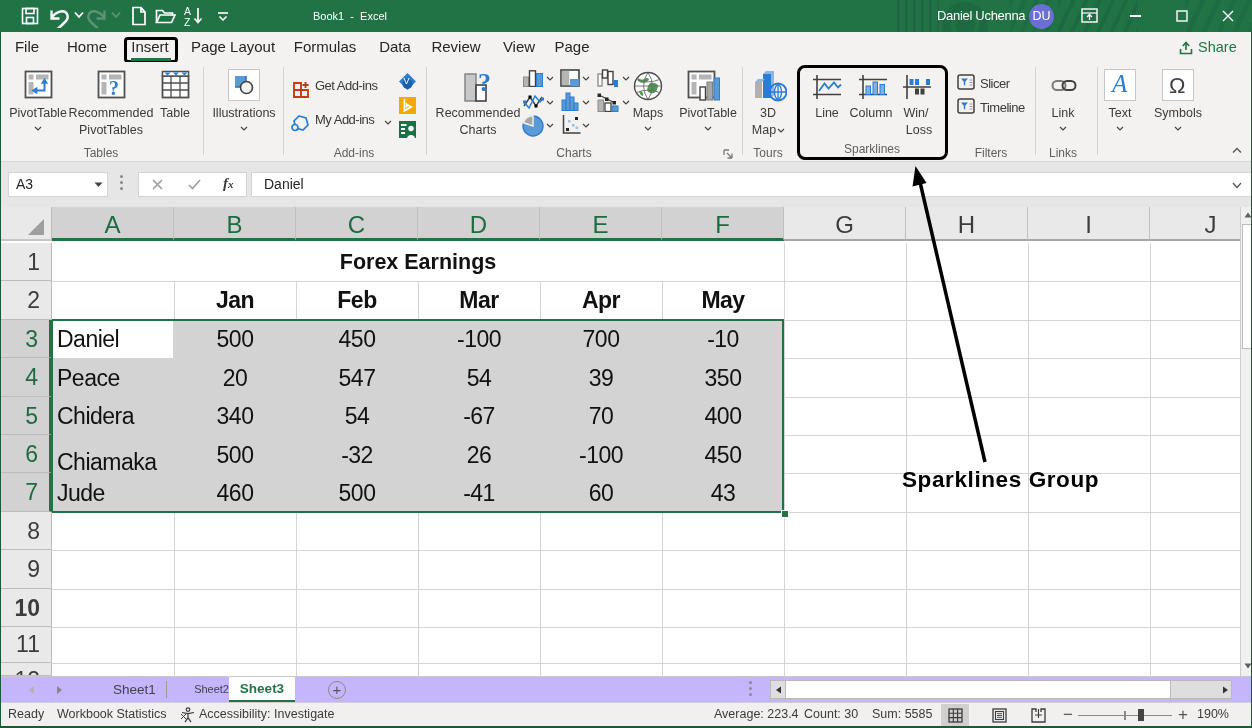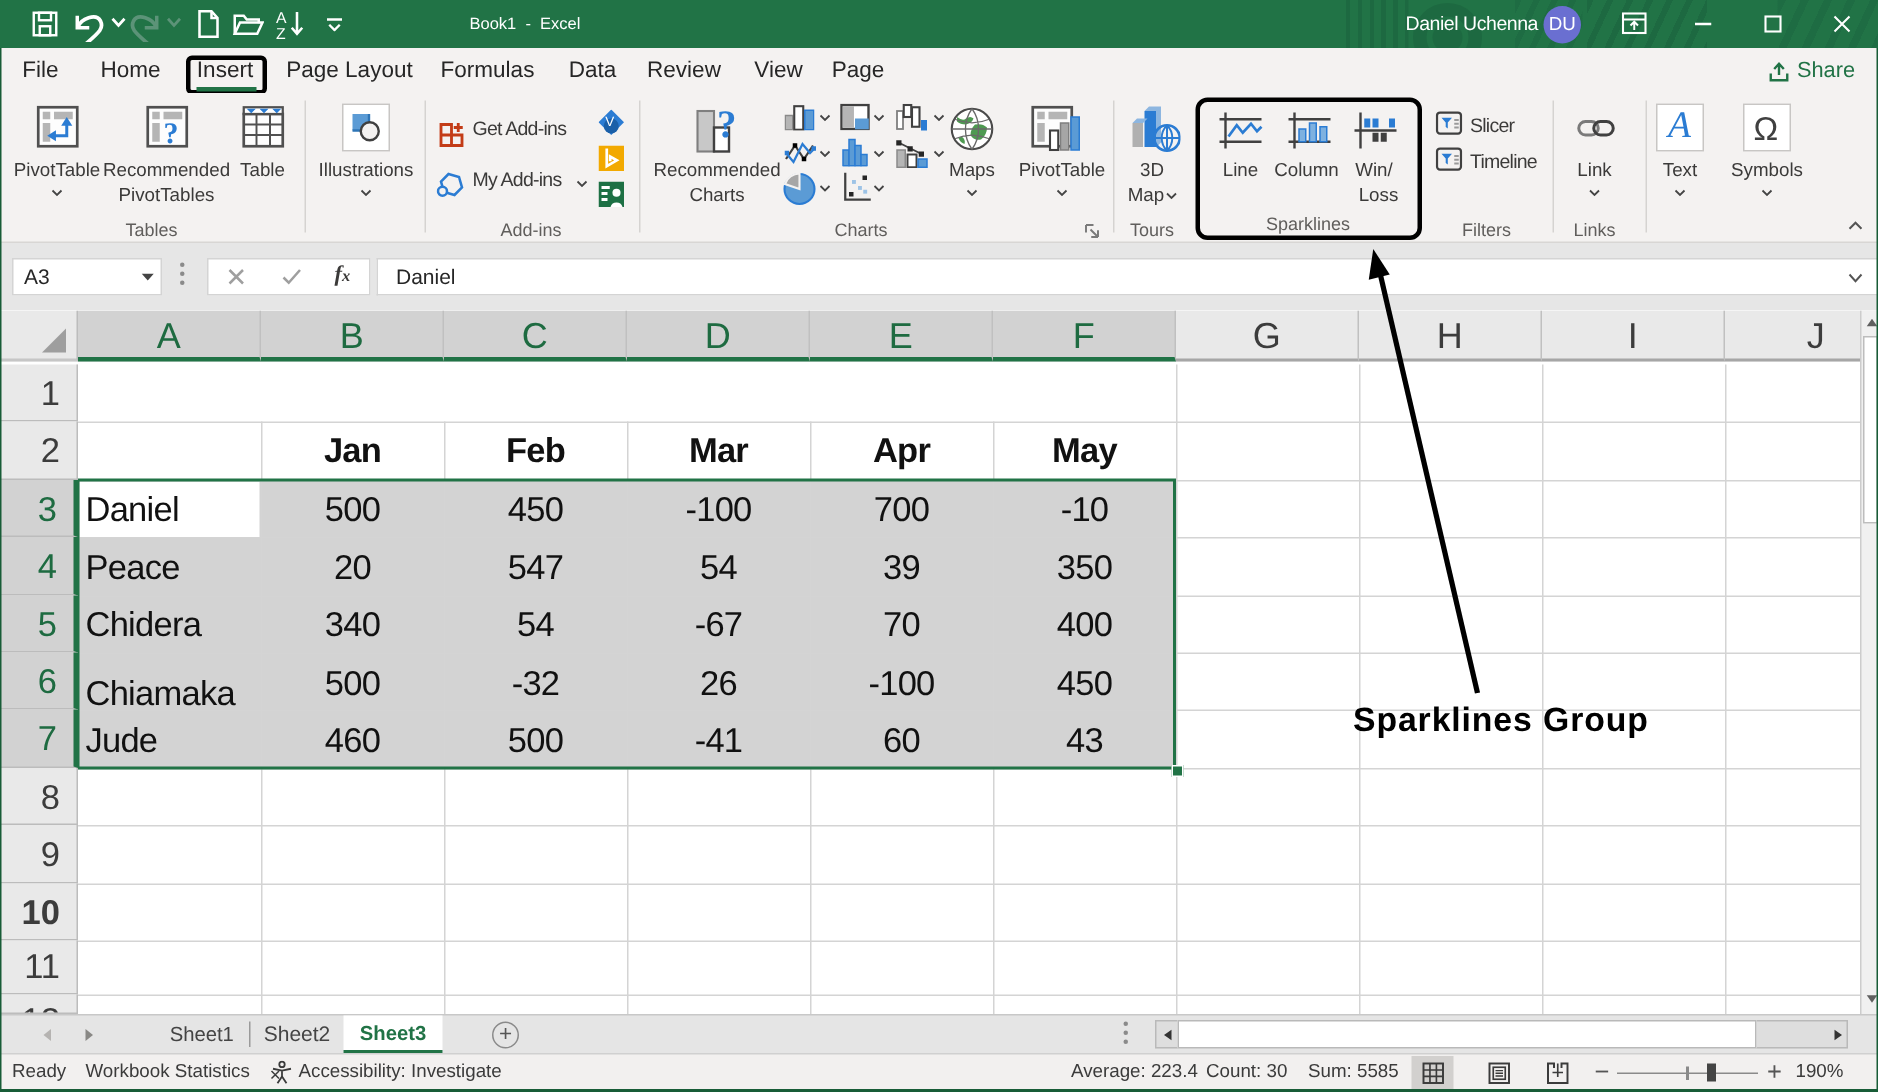--- a/index.html
+++ b/index.html
@@ -29,21 +29,21 @@
 #grid { position:absolute; left:0; top:207px; width:1252px; height:469px; background:#fff; overflow:hidden; }
 .colhead { position:absolute; top:0; height:34px; background:#e9e9e9; font-size:24px; color:#3c3c3c; text-align:center; line-height:36px; border-right:1px solid #c0c0c0; border-bottom:2px solid #a6a6a6; }
 .colhead.sel { background:#d2d2d2; color:#1e6b41; border-bottom:3px solid #217346; }
 .rowhead { position:absolute; left:0; width:52px; background:#e9e9e9; font-size:23px; color:#3c3c3c; text-align:right; padding-right:11px; border-bottom:1px solid #bcbcbc; border-right:1px solid #bcbcbc; }
 .rowhead.sel { background:#d2d2d2; color:#1e6b41; border-right:3px solid #217346; }
 .vline { position:absolute; width:1px; background:#d4d4d4; }
 .hline { position:absolute; height:1px; background:#d4d4d4; }
 .ctext { position:absolute; font-size:23px; color:#111; transform:translateX(-50%); white-space:nowrap; letter-spacing:-0.5px; }
 .ltext { position:absolute; font-size:23px; color:#111; white-space:nowrap; letter-spacing:-0.5px; }
 
-#tabbar { position:absolute; left:0; top:676px; width:1252px; height:26px; background:#e5e5e5; border-top:1px solid #c8c8c8; }
+#tabbar { position:absolute; left:0; top:676px; width:1252px; height:26px; background:#c4b5fd; border-top:1px solid #c8c8c8; }
 
 #statusbar { position:absolute; left:0; top:702px; width:1252px; height:24px; background:#f2f0ef; border-top:1px solid #d0d0d0; font-size:13px; color:#3b3b3b; }
 #statusbar div { position:absolute; top:0; line-height:23px; white-space:nowrap; }
 #greenbottom { position:absolute; left:0; top:726px; width:1252px; height:2px; background:#185c37; }
 #edgeL { position:absolute; left:0; top:32px; width:1px; height:696px; background:#185c37; z-index:99; }
 #edgeR { position:absolute; right:0; top:32px; width:1px; height:696px; background:#185c37; z-index:99; }
 </style>
 </head>
 <body>
 
@@ -451,20 +451,21 @@
   <div class="hline" style="left:52px;top:266.3px;width:1188px;"></div>
   <div class="hline" style="left:52px;top:304.7px;width:1188px;"></div>
   <div class="hline" style="left:52px;top:343px;width:1188px;"></div>
   <div class="hline" style="left:52px;top:381.5px;width:1188px;"></div>
   <div class="hline" style="left:52px;top:420px;width:1188px;"></div>
   <div class="hline" style="left:52px;top:455.5px;width:1188px;"></div>
 
   <div class="abs" style="left:51px;top:112.3px;width:733px;height:193.5px;border:2.5px solid #217346;"></div>
   <div class="abs" style="left:780.5px;top:302.5px;width:8px;height:8px;background:#217346;border:1.5px solid #fff;"></div>
 
+  <div class="ctext" style="left:418px;top:43px;font-weight:bold;font-size:21.5px;letter-spacing:0;">Forex Earnings</div>
   <div class="ctext" style="left:235px;top:80px;font-weight:bold;">Jan</div>
   <div class="ctext" style="left:357px;top:80px;font-weight:bold;">Feb</div>
   <div class="ctext" style="left:479px;top:80px;font-weight:bold;">Mar</div>
   <div class="ctext" style="left:601px;top:80px;font-weight:bold;">Apr</div>
   <div class="ctext" style="left:723px;top:80px;font-weight:bold;">May</div>
   <div class="ltext" style="left:57px;top:119px;">Daniel</div>
   <div class="ctext" style="left:235px;top:119px;">500</div>
   <div class="ctext" style="left:357px;top:119px;">450</div>
   <div class="ctext" style="left:479px;top:119px;">-100</div>
   <div class="ctext" style="left:601px;top:119px;">700</div>
@@ -541,21 +542,21 @@
 <div class="abs" style="left:902px;top:467px;z-index:51;font-weight:bold;font-size:22.5px;letter-spacing:0.6px;color:#000;">Sparklines Group</div>
 <div id="tabbar">
   <svg class="abs" style="left:27px;top:8px;" width="9" height="10" viewBox="0 0 9 10">
       <path d="M7 1 L2 5 L7 9 Z" fill="#b5b3b1"></path>
     </svg>
   <svg class="abs" style="left:55px;top:8px;" width="9" height="10" viewBox="0 0 9 10">
       <path d="M2 1 L7 5 L2 9 Z" fill="#898885"></path>
     </svg>
   <div class="abs" style="left:103px;top:0;width:63px;height:25px;font-size:13.5px;color:#444;text-align:center;line-height:25px;">Sheet1</div>
     <div class="abs" style="left:166px;top:4px;width:1px;height:17px;background:#9a9a9a;"></div>
-  <div class="abs" style="left:167px;top:0;width:62px;height:25px;font-size:14px;color:#444;text-align:center;line-height:25px;">Sheet2</div>
+  <div class="abs" style="left:167px;top:0;width:62px;height:25px;font-size:11px;color:#444;text-align:right;line-height:25px;">Sheet2</div>
   <div class="abs" style="left:229px;top:0;width:66px;height:25px;font-size:13.5px;font-weight:bold;color:#217346;text-align:center;line-height:23px;background:#fff;border-bottom:2.5px solid #217346;">Sheet3</div>
   <div class="abs" style="left:328px;top:3.5px;width:18px;height:18px;border:1px solid #8a8a8a;border-radius:10px;color:#555;font-size:15px;text-align:center;line-height:16px;">+</div>
   <div class="abs" style="left:749px;top:4px;width:3px;">
     <div style="width:3px;height:3px;border-radius:2px;background:#8a8a8a;margin-bottom:3px;"></div>
     <div style="width:3px;height:3px;border-radius:2px;background:#8a8a8a;margin-bottom:3px;"></div>
     <div style="width:3px;height:3px;border-radius:2px;background:#8a8a8a;"></div>
   </div>
   <div class="abs" style="left:770px;top:3px;width:462px;height:19px;background:#dedede;border:1px solid #b9b9b9;">
     <svg class="abs" style="left:4px;top:5px;" width="7" height="8" viewBox="0 0 7 8">
         <path d="M6 0.5 L1 4 L6 7.5 Z" fill="#333"></path>

